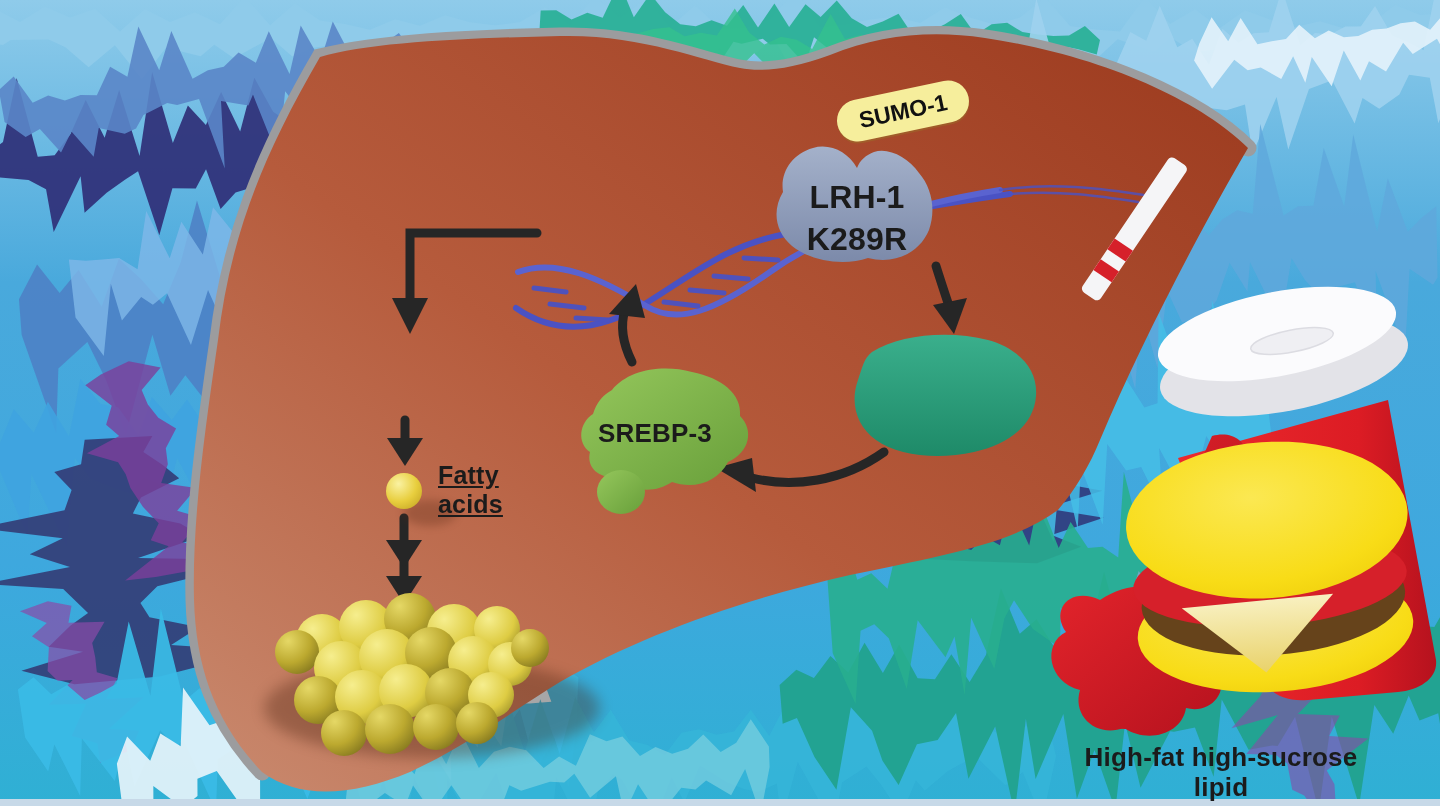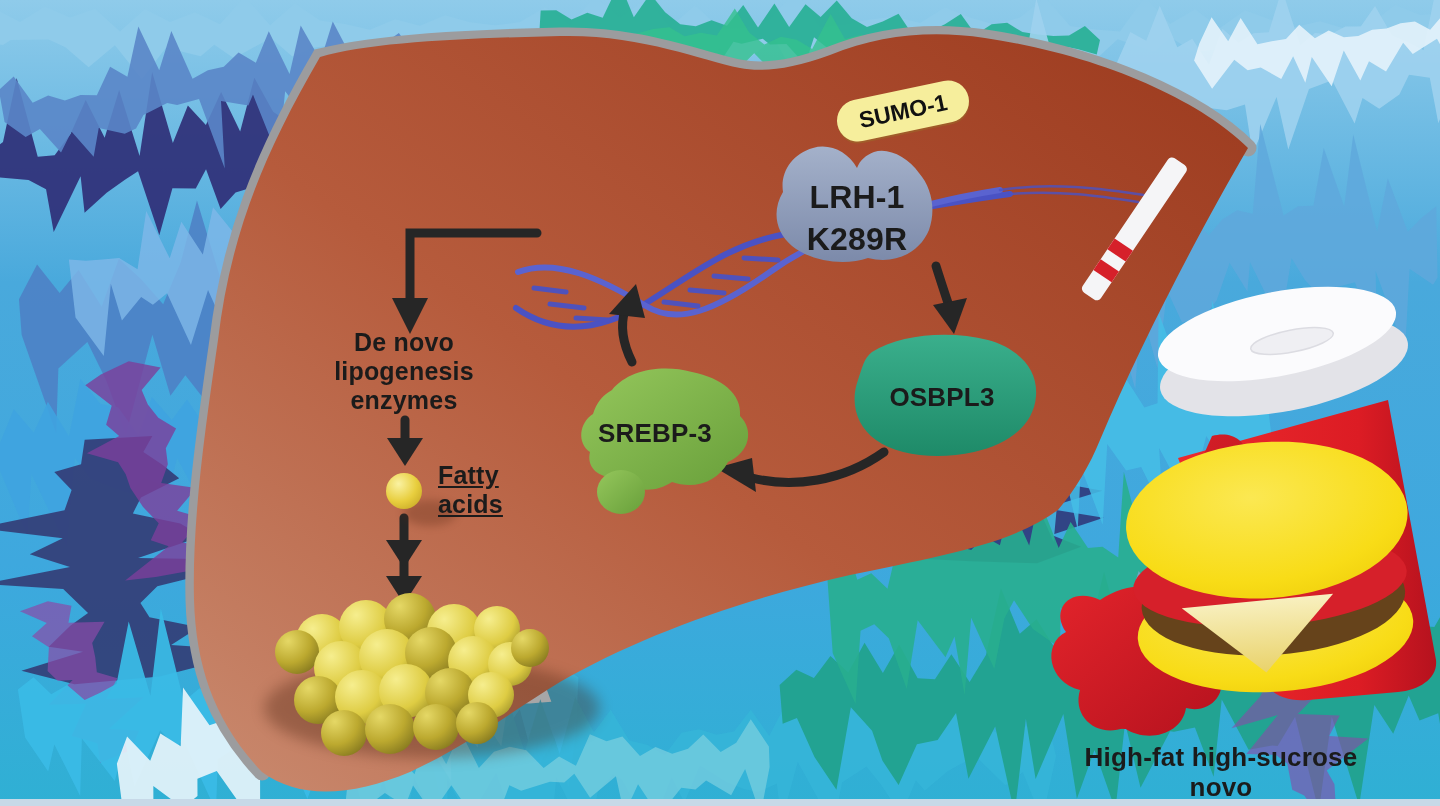--- a/index.html
+++ b/index.html
@@ -248,26 +248,22 @@
     <ellipse cx="1272" cy="630" rx="138" ry="62" fill="url(#bunGrad)"></ellipse>
     <ellipse cx="1272" cy="600" rx="132" ry="55" fill="#66431B"></ellipse>
     <ellipse cx="1270" cy="580" rx="137" ry="46" fill="#D6202A"></ellipse>
     <path d="M1180,602 L1332,598 L1260,672 Z" fill="url(#cheeseGrad)"></path>
     <ellipse cx="1271" cy="520" rx="141" ry="78" fill="url(#bunGrad)"></ellipse>
   </g>
 
   <rect x="0" y="799" width="1440" height="7" fill="#C7D9E8"></rect>
 </svg>
 
-<div class="lbl center" id="denovo-label">De novo
-lipogenesis
-enzymes</div>
 <div class="lbl" id="fatty-label">Fatty
 acids</div>
 <div class="lbl center" id="srebp-label">SREBP-3</div>
-<div class="lbl center" id="osbpl-label">OSBPL3</div>
 <div class="lbl center" id="lrh-label">LRH-1
 K289R</div>
 <div id="sumo-badge">
   <span class="lbl-in">SUMO-1</span>
 </div>
-<div class="lbl center" id="diet-label">High-fat high-sucrose novo</div>
+<div class="lbl center" id="diet-label">High-fat high-sucrose lipid</div>
 </div>
 
 </body></html>

